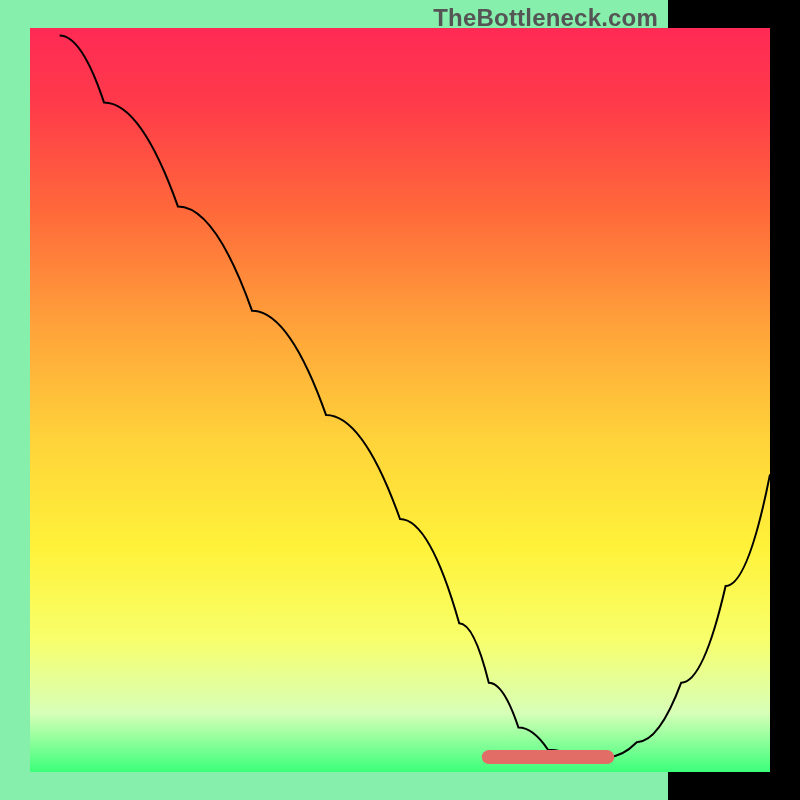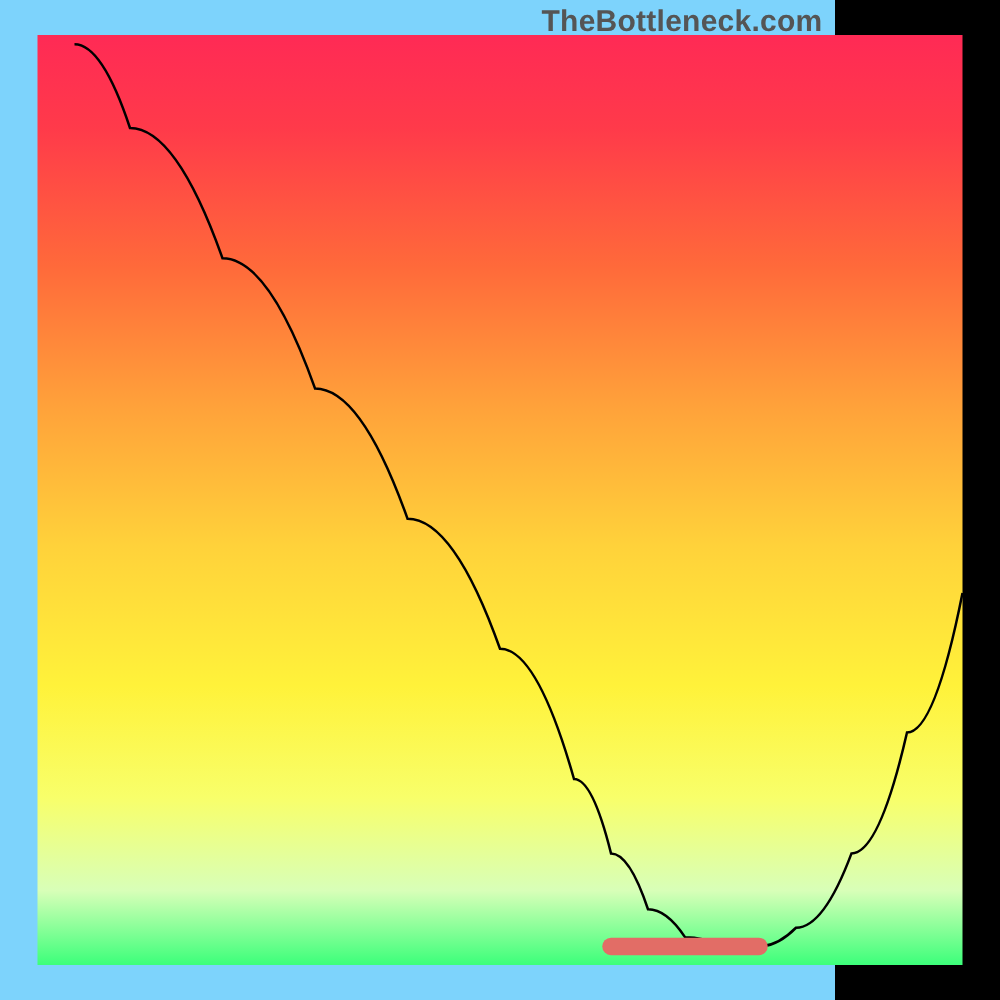--- a/index.html
+++ b/index.html
@@ -8,21 +8,21 @@
     width: 800px;
     height: 800px;
     background: #000;
     font-family: Arial, Helvetica, sans-serif;
     overflow: hidden;
   }
   .chart-frame {
     position: relative;
     width: 668px;
     height: 800px;
-    background: #7dd3fc;
+    background: #86efac;
     text-decoration: underline;
   }
   .attribution {
     position: absolute;
     top: 4px;
     right: 10px;
     color: #555;
     font-size: 24px;
     font-weight: 600;
     letter-spacing: 0.2px;

